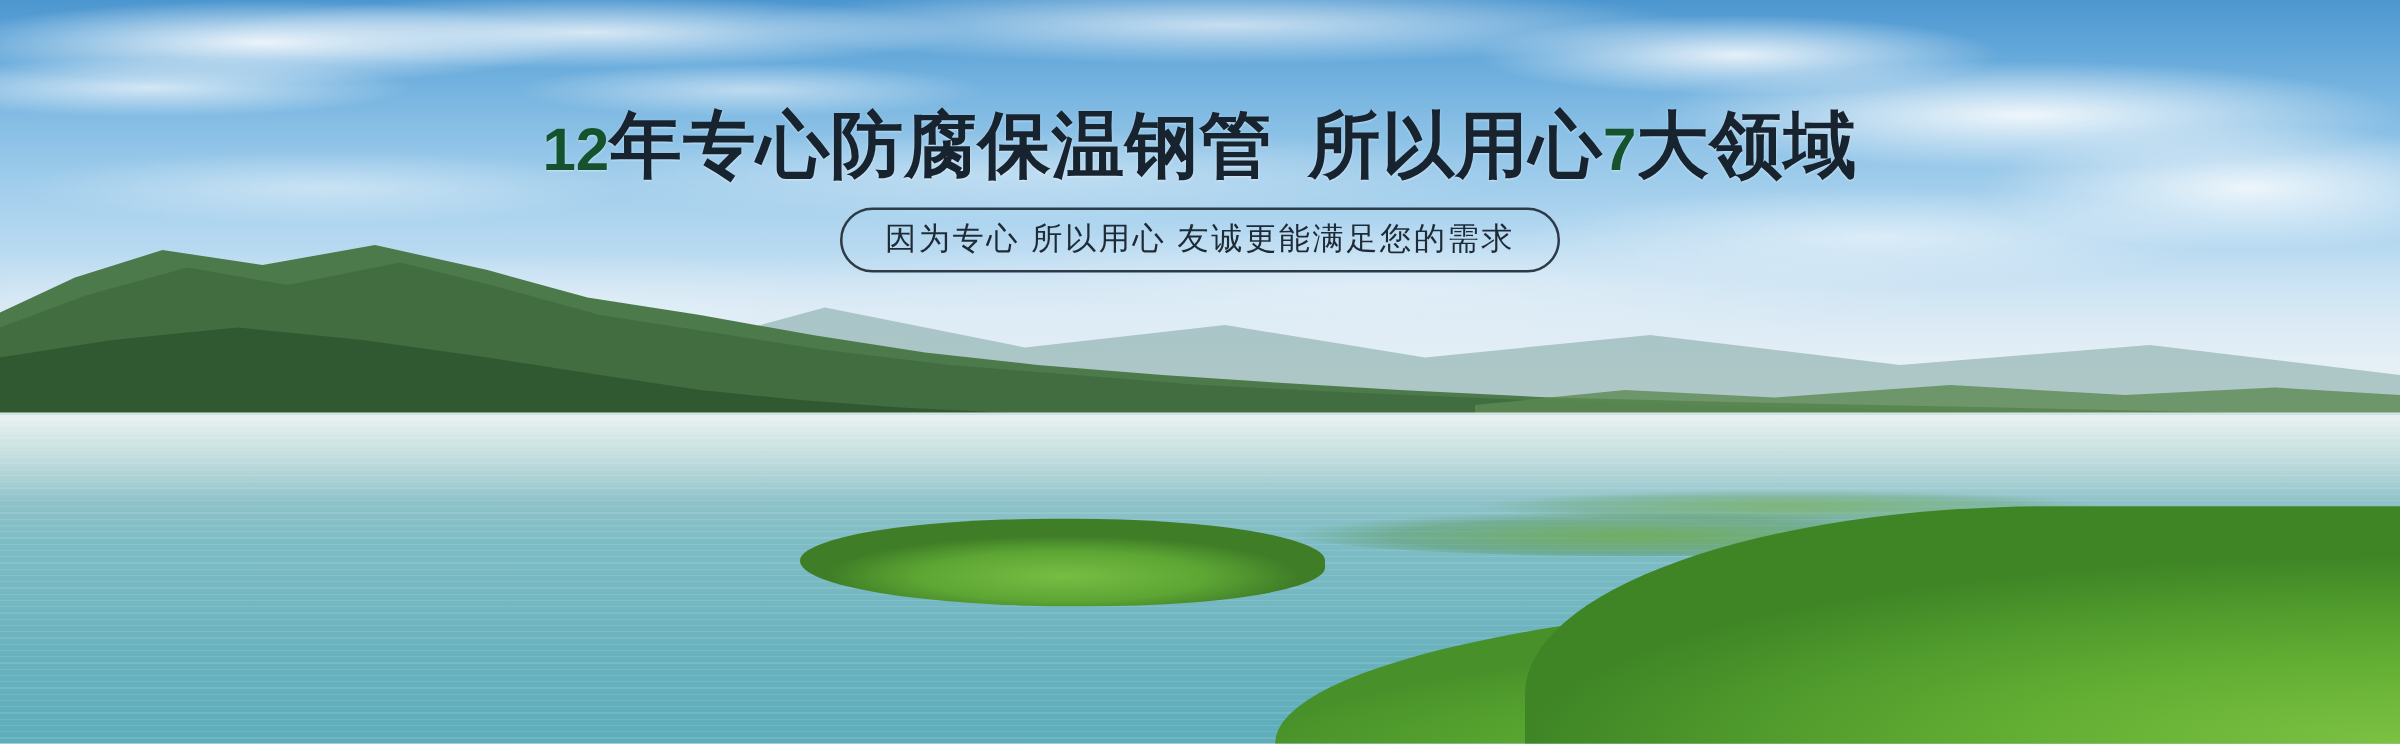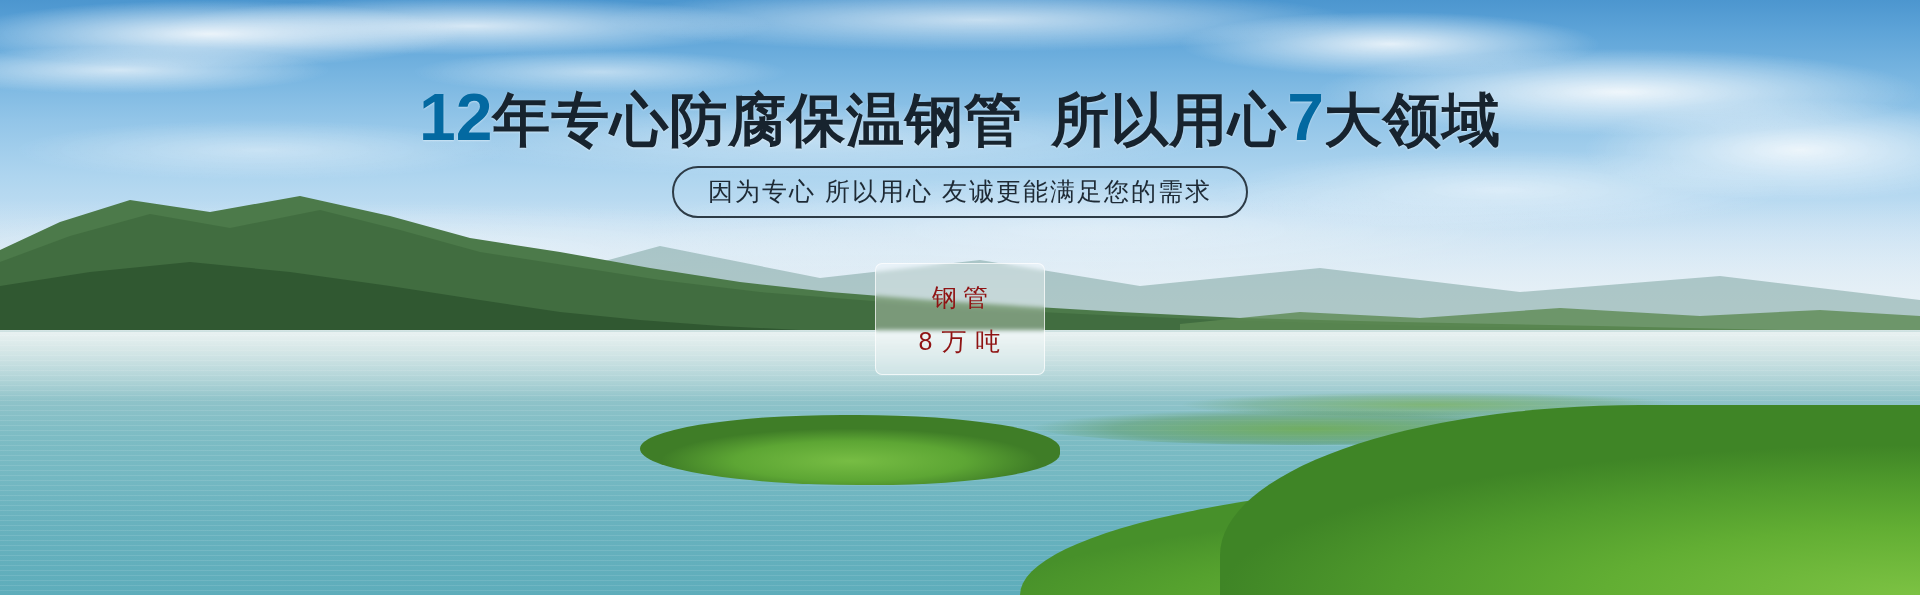--- a/index.html
+++ b/index.html
@@ -125,22 +125,22 @@
     position:absolute;left:0;top:86px;width:1920px;
     text-align:center;
     font-size:58px;line-height:62px;
     font-weight:bold;
     letter-spacing:1px;
     color:#17232e;
     white-space:nowrap;
     text-shadow:0 1px 2px rgba(255,255,255,.45);
   }
   .headline .num{
-    color:#0369a1;
-    font-size:66px;
+    color:#14532d;
+    font-size:48px;
     letter-spacing:0px;
   }
   .headline .gap{display:inline-block;width:28px;}
 
   .subtitle-wrap{
     position:absolute;left:0;top:166px;width:1920px;
     display:flex;justify-content:center;
   }
   .subtitle{
     border:2px solid #2d3b46;
@@ -233,22 +233,18 @@
   <div class="headline">
     <span class="num">12</span><span>年专心防腐保温钢管</span><span class="gap"></span><span>所以用心</span><span class="num">7</span><span>大领域</span>
   </div>
 
   <div class="subtitle-wrap">
     <div class="subtitle">因为专心 所以用心 友诚更能满足您的需求</div>
   </div>
 
   <div class="cards">
 
-    <div class="card">
-      <div class="c-label">钢管</div>
-      <div class="c-value"><span>8 万 吨</span></div>
-    </div>
 
 
 
   </div>
 
 </div>
 
 </body></html>

